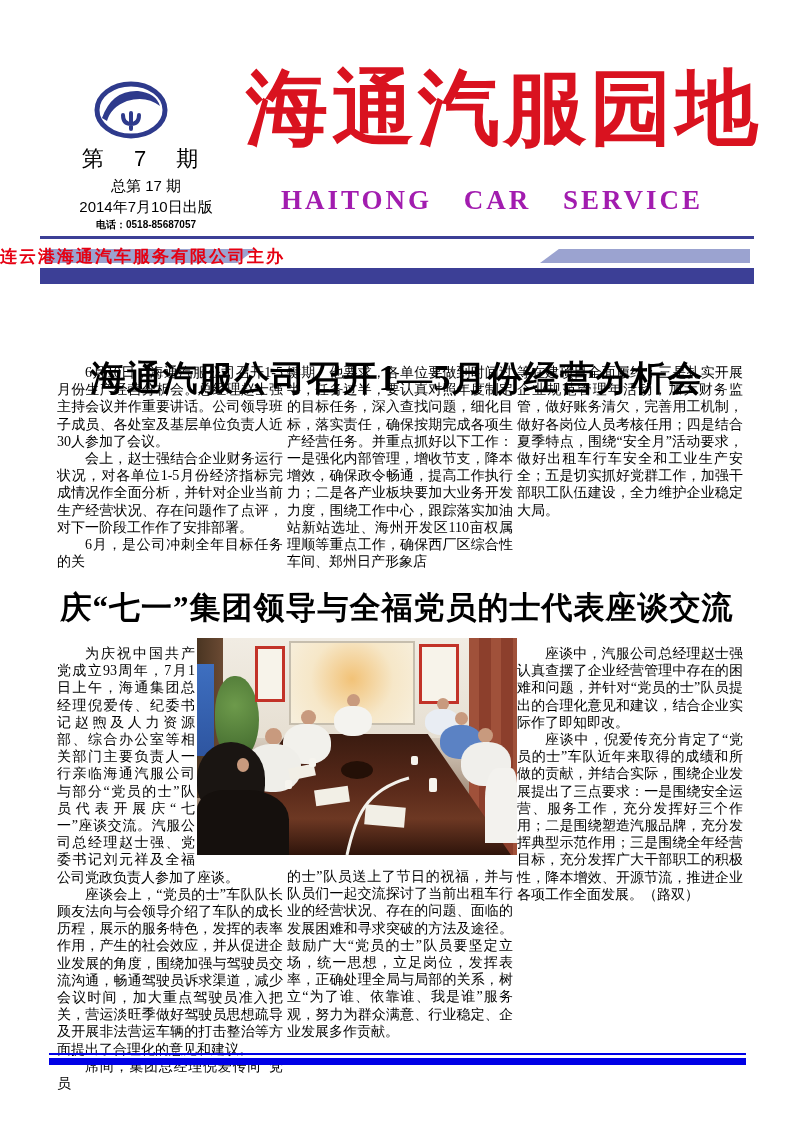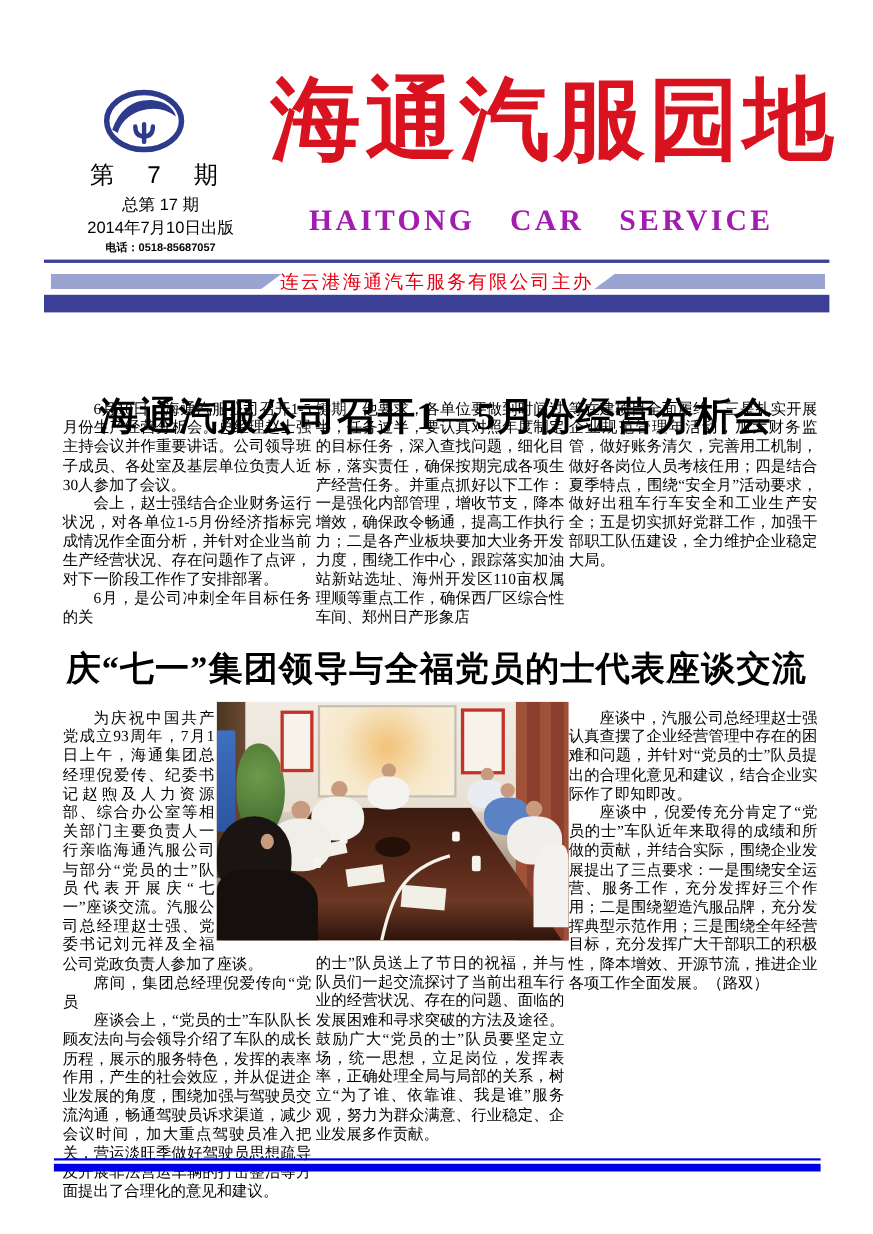--- a/index.html
+++ b/index.html
@@ -18,21 +18,21 @@
             font-weight:700;color:#d9121f;font-family:"Liberation Serif","DejaVu Serif",serif;
             white-space:nowrap;letter-spacing:4px;}
   .title-en{left:230px;top:185px;width:524px;text-align:center;font-size:27px;font-weight:700;
             color:#a21caf;letter-spacing:3px;word-spacing:22px;
             font-family:"Liberation Serif","DejaVu Serif",serif;}
 
   .rule-thin{left:40px;top:236px;width:714px;height:3px;background:#3c3f96;}
   .stripe{top:249px;height:14px;background:#9ba3d0;}
   .stripe-left{left:46px;width:210px;clip-path:polygon(0 0,100% 0,91% 100%,0 100%);}
   .stripe-right{left:540px;width:210px;clip-path:polygon(9% 0,100% 0,100% 100%,0 100%);}
-  .organizer{left:0;top:245px;width:794px;text-align:center;font-size:17px;font-weight:400;
+  .organizer{left:0;top:245px;width:794px;text-align:left;font-size:17px;font-weight:700;
              color:#e60012;font-family:"Liberation Sans","DejaVu Sans",sans-serif;letter-spacing:2px;}
   .bar-thick{left:40px;top:268px;width:714px;height:16px;background:#3c3f96;}
 
   
   .art-title{left:0;top:0;width:794px;text-align:center;font-weight:700;color:#000;
              letter-spacing:1px;white-space:nowrap;}
   .a1-title{top:311px;font-size:35px;margin-top:44px;}
   .a2-title{top:587px;font-size:31px;}
   .textwrap{font-size:14px;line-height:17.2px;text-align:justify;}
   .col{position:absolute;width:226px;}
@@ -108,22 +108,22 @@
       <p>等在建项目全面履约；三是扎实开展企业规范管理年活动，加大财务监管，做好账务清欠，完善用工机制，做好各岗位人员考核任用；四是结合夏季特点，围绕“安全月”活动要求，做好出租车行车安全和工业生产安全；五是切实抓好党群工作，加强干部职工队伍建设，全力维护企业稳定大局。</p>
     </div>
   </div>
 
   <div class="abs art-title a2-title">庆“七一”集团领导与全福党员的士代表座谈交流</div>
   <div class="abs a2-body textwrap">
 
     <div class="col c1">
       <div class="photo-spacer"></div>
       <p class="ind">为庆祝中国共产党成立93周年，7月1日上午，海通集团总经理倪爱传、纪委书记赵煦及人力资源部、综合办公室等相关部门主要负责人一行亲临海通汽服公司与部分“党员的士”队员代表开展庆“七一”座谈交流。汽服公司总经理赵士强、党委书记刘元祥及全福公司党政负责人参加了座谈。</p>
+      <p class="ind">座谈会上，“党员的士”车队队长顾友法向与会领导介绍了车队的成长历程，展示的服务特色，发挥的表率作用，产生的社会效应，并从促进企业发展的角度，围绕加强与驾驶员交流沟通，畅通驾驶员诉求渠道，减少会议时间，加大重点驾驶员准入把关，营运淡旺季做好驾驶员思想疏导及开展非法营运车辆的打击整治等方面提出了合理化的意见和建议。</p>
       <p class="ind">席间，集团总经理倪爱传向“党员</p>
-      <p class="ind">座谈会上，“党员的士”车队队长顾友法向与会领导介绍了车队的成长历程，展示的服务特色，发挥的表率作用，产生的社会效应，并从促进企业发展的角度，围绕加强与驾驶员交流沟通，畅通驾驶员诉求渠道，减少会议时间，加大重点驾驶员准入把关，营运淡旺季做好驾驶员思想疏导及开展非法营运车辆的打击整治等方面提出了合理化的意见和建议。</p>
     </div>
 
     <div class="abs photo">
       <div class="ph ph-wall"></div>
       <div class="ph" style="left:0;top:0;width:26px;height:160px;background:linear-gradient(90deg,#4a3522,#6b4a33);"></div>
       <div class="ph ph-bluesign"></div>
       <div class="ph ph-plant"></div>
       <div class="ph ph-poster1"></div>
       <div class="ph ph-screen"></div>
       <div class="ph ph-poster2"></div>

